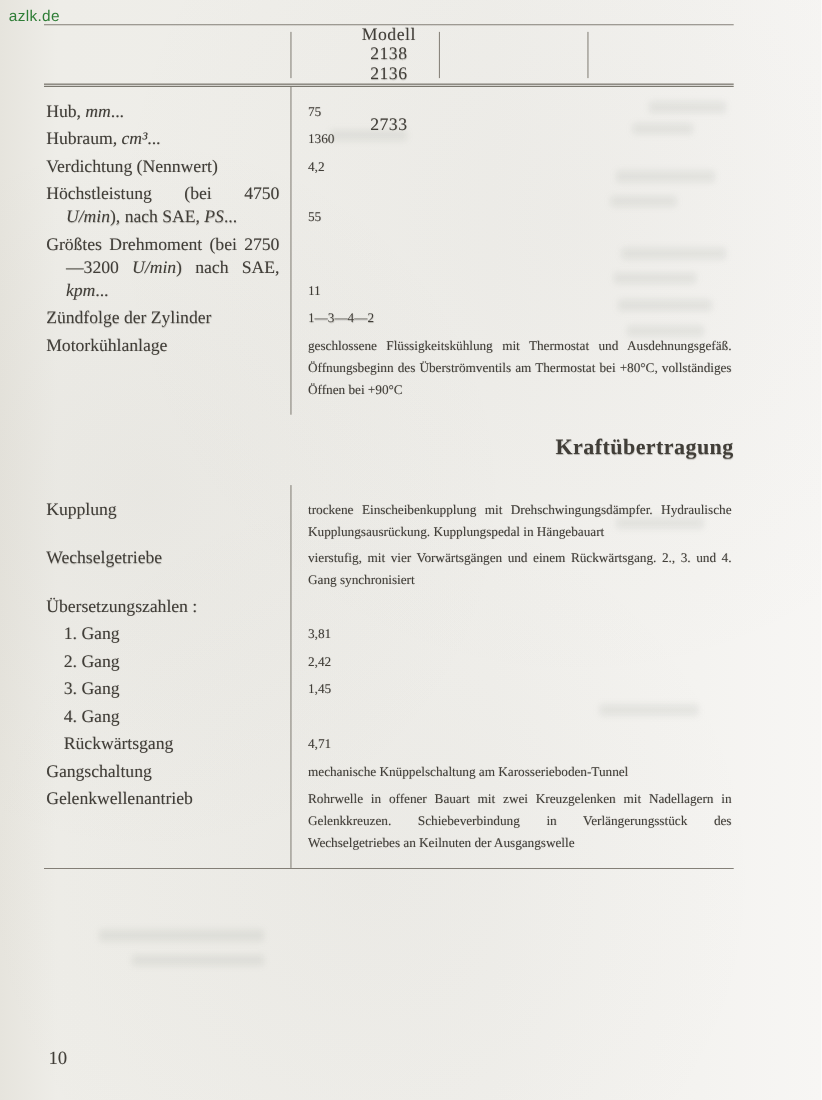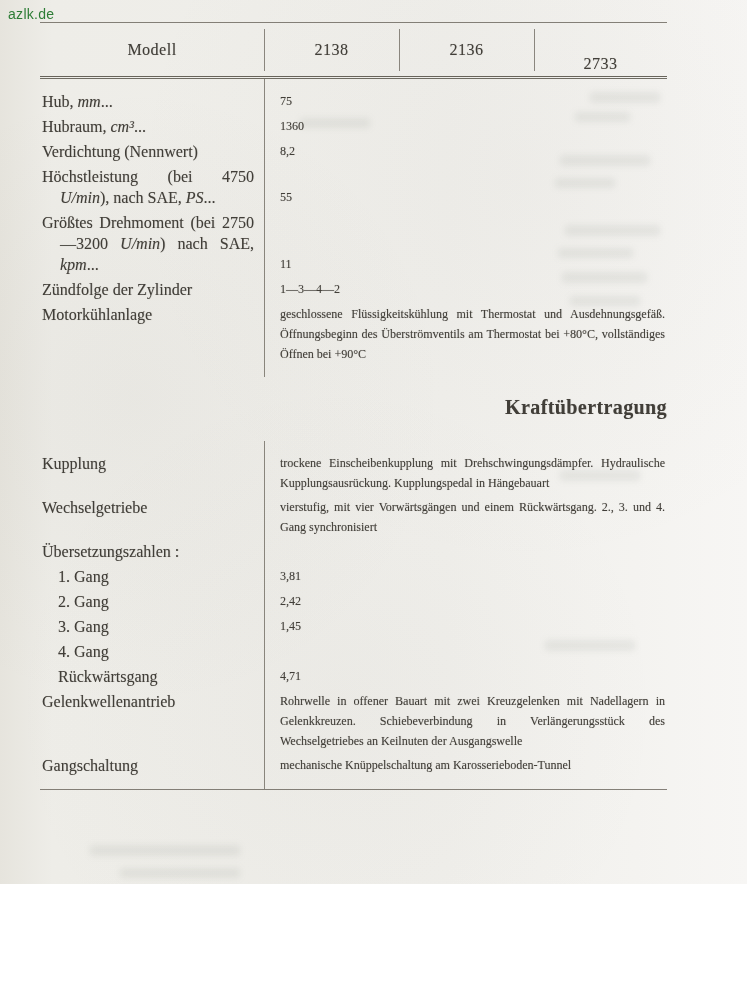--- a/index.html
+++ b/index.html
@@ -1,18 +1,18 @@
 <!DOCTYPE html>
 <html><head>
 <meta charset="utf-8">
 <style>
   html,body{margin:0;padding:0;}
   .page{
     position:relative;
-    width:747px;height:884px;
+    width:747px;height:1000px;
     background:linear-gradient(90deg,#e6e4dd 0%,#eeede8 7%,#f0efeb 60%,#f4f3f0 85%,#f7f6f4 100%);
     font-family:"Liberation Serif","DejaVu Serif",serif;
     color:#413e38;
     overflow:hidden;
   }
   .paper-texture{
     position:absolute;inset:0;pointer-events:none;
     background:
       radial-gradient(circle at 18% 45%, rgba(120,115,105,0.05), transparent 40%),
       radial-gradient(circle at 70% 20%, rgba(120,115,105,0.04), transparent 45%),
@@ -29,21 +29,21 @@
     position:absolute;top:6px;left:8px;
     font-family:"Liberation Sans","DejaVu Sans",sans-serif;
     font-size:14px;color:#2e7d36;letter-spacing:0.3px;
   }
   .spec-table{
     position:absolute;left:40px;top:22px;width:627px;
     border-top:1px solid rgba(95,90,80,0.75);
     border-bottom:1px solid rgba(95,90,80,0.75);
     text-shadow:0.3px 0.3px 0.7px rgba(70,66,60,0.35);
   }
-  .thead{position:relative;display:flex;align-items:center;height:53px;font-size:16px;}
+  .thead{position:relative;display:flex;align-items:center;height:53px;font-size:16px;flex-direction:column;}
   .th{text-align:center;letter-spacing:0.5px;}
   .th-label{width:224px;}
   .th-model{width:135px;}
   .th-model-last{flex:1;margin-top:28px;}
   .vline{position:absolute;top:6px;bottom:5px;width:1px;background:rgba(95,90,80,0.7);}
   .dbl-rule{height:1px;border-top:1px solid rgba(80,76,66,0.85);border-bottom:1px solid rgba(80,76,66,0.8);}
   .rows{position:relative;padding:12px 0 9px;}
   .rows .rule{position:absolute;left:224px;top:0;bottom:0;width:1px;background:rgba(95,90,80,0.7);}
   .row{display:flex;margin-bottom:4px;}
   .row.bottom{align-items:flex-end;}
@@ -104,21 +104,21 @@
             <div class="row">
               <div class="label">Hub, <i>mm</i>...</div>
               <div class="value">75</div>
             </div>
             <div class="row">
               <div class="label">Hubraum, <i>cm³</i>...</div>
               <div class="value">1360</div>
             </div>
             <div class="row">
               <div class="label">Verdichtung (Nennwert)</div>
-              <div class="value">8,2</div>
+              <div class="value">4,2</div>
             </div>
             <div class="row bottom">
               <div class="label">Höchstleistung (bei 4750 <i>U/min</i>), nach SAE, <i>PS</i>...</div>
               <div class="value">55</div>
             </div>
             <div class="row bottom">
               <div class="label">Größtes Drehmoment (bei 2750—3200 <i>U/min</i>) nach SAE, <i>kpm</i>...</div>
               <div class="value">11</div>
             </div>
             <div class="row">
@@ -160,26 +160,26 @@
               <div class="value">1,45</div>
             </div>
             <div class="row indent">
               <div class="label">4. Gang</div>
             </div>
             <div class="row indent">
               <div class="label">Rückwärtsgang</div>
               <div class="value">4,71</div>
             </div>
             <div class="row">
+              <div class="label">Gangschaltung</div>
+              <div class="value para">mechanische Knüppelschaltung am Karosserieboden-Tunnel</div>
+            </div>
+            <div class="row">
               <div class="label">Gelenkwellenantrieb</div>
               <div class="value para">Rohrwelle in offener Bauart mit zwei Kreuzgelenken mit Nadellagern in Gelenkkreuzen. Schiebeverbindung in Verlängerungsstück des Wechselgetriebes an Keilnuten der Ausgangswelle</div>
-            </div>
-            <div class="row">
-              <div class="label">Gangschaltung</div>
-              <div class="value para">mechanische Knüppelschaltung am Karosserieboden-Tunnel</div>
             </div>
           </div>
         </div>
       </div>
   </div>
 
   <div class="page-number">10</div>
 </div>
 
 </body></html>

